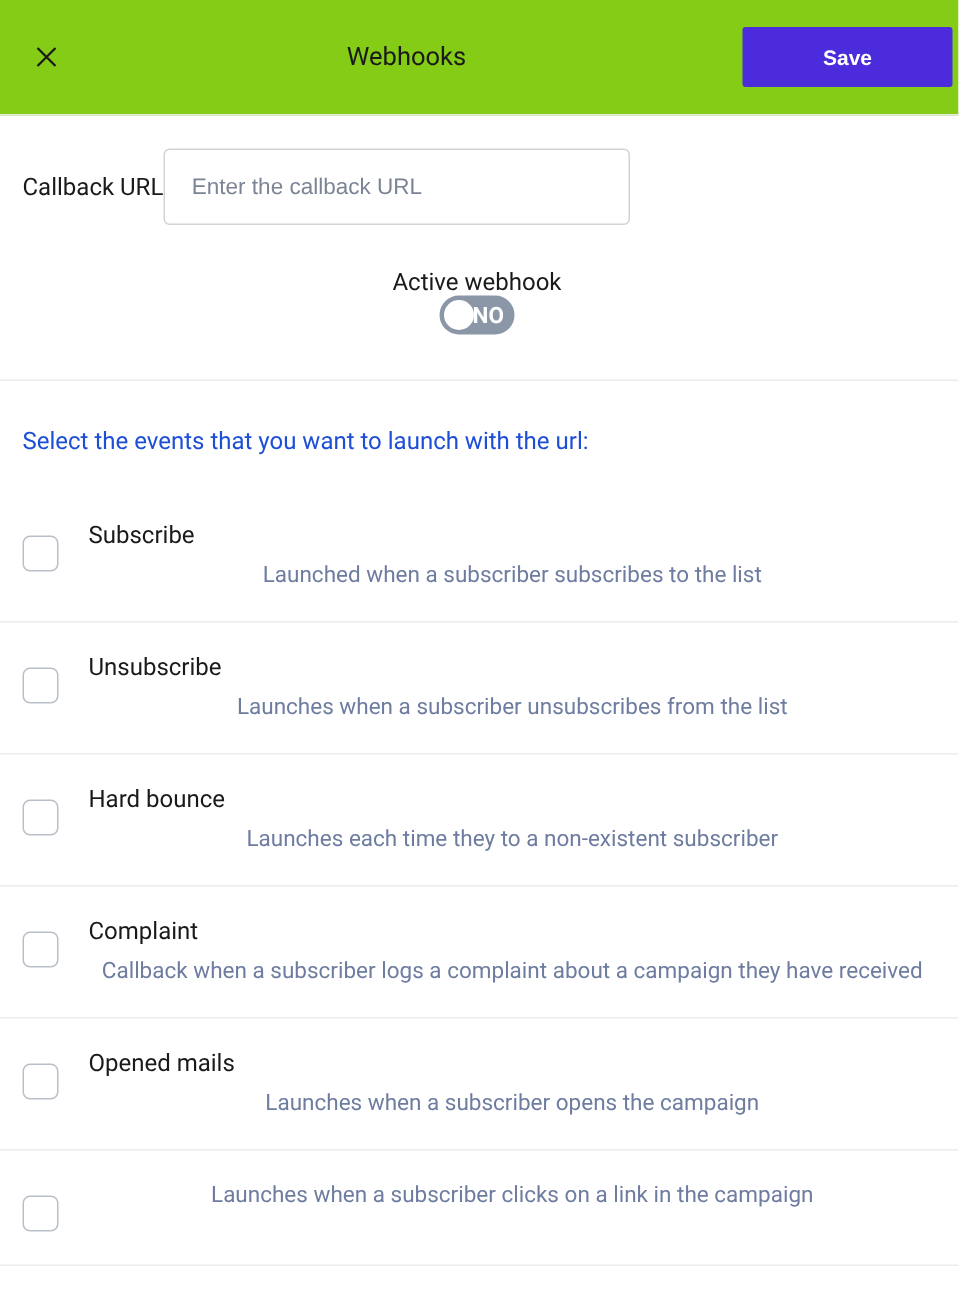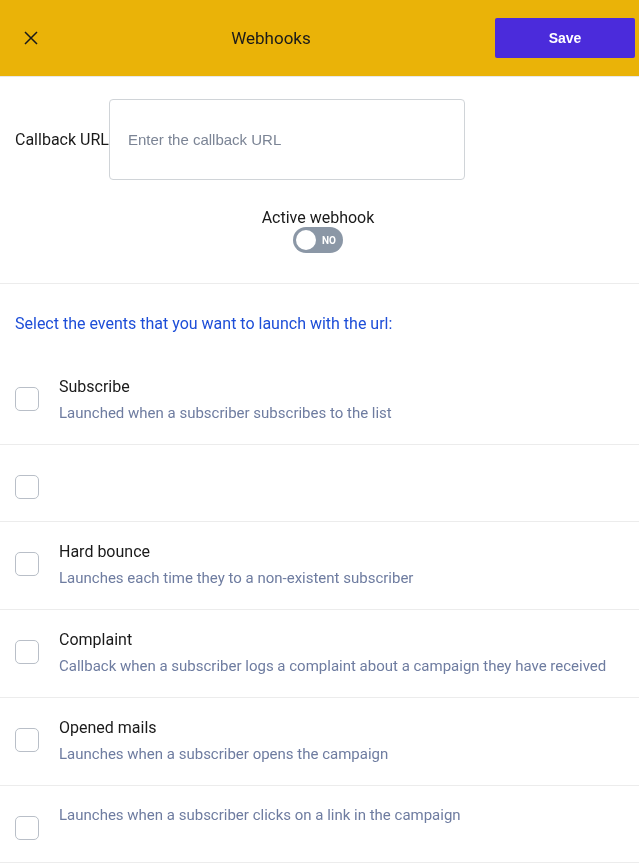--- a/index.html
+++ b/index.html
@@ -7,21 +7,21 @@
       margin: 0;
       padding: 0;
     }
     body {
       font-family: -apple-system, BlinkMacSystemFont, "Segoe UI", Roboto, Helvetica, Arial, sans-serif;
       background: #ffffff;
       width: 639px;
       color: #1a1a1a;
     }
     .header {
-      background: #eab308;
+      background: #84cc16;
       display: flex;
       align-items: center;
       justify-content: space-between;
       padding: 18px 0 18px 15px;
       border-bottom: 1px solid #e8e8e8;
     }
     .close-btn {
       width: 32px;
       height: 32px;
       display: flex;
@@ -59,23 +59,23 @@
       align-items: center;
       justify-content: flex-start;
     }
     .label {
       font-size: 16px;
       color: #1a1a1a;
     }
     .text-input {
       border: 1px solid #d0d4d8;
       border-radius: 4px;
-      padding: 31px 18px;
+      padding: 16px 18px;
       font-size: 15px;
-      width: 356px;
+      width: 311px;
       color: #1a1a1a;
     }
     .text-input::placeholder {
       color: #7b8495;
     }
     .toggle-section {
       padding: 10px 18px 30px 15px;
       display: flex;
       align-items: center;
       justify-content: space-between;
@@ -95,21 +95,21 @@
     .toggle-knob {
       width: 20px;
       height: 20px;
       background: #ffffff;
       border-radius: 50%;
       position: absolute;
       left: 3px;
     }
     .toggle-text {
       color: #ffffff;
-      font-size: 10px;
+      font-size: 15px;
       font-weight: 700;
       position: absolute;
       right: 7px;
     }
     .events-heading {
       padding: 30px 15px 24px 15px;
       font-size: 16px;
       color: #1d4ed8;
     }
     .event-row {
@@ -132,20 +132,21 @@
       flex: 1;
     }
     .event-title {
       font-size: 16px;
       color: #1a1a1a;
       margin-bottom: 8px;
     }
     .event-desc {
       font-size: 15px;
       color: #6e7ca0;
+      text-align: center;
     }
   </style>
 </head>
 <body>
 
 <div class="header">
   <div class="close-btn">
     <svg viewBox="0 0 24 24" fill="none">
       <path d="M4 4 L20 20 M20 4 L4 20"></path>
     </svg>
@@ -172,20 +173,24 @@
 <div class="event-row">
   <div class="event-check"></div>
   <div class="event-content">
     <div class="event-title">Subscribe</div>
     <div class="event-desc">Launched when a subscriber subscribes to the list</div>
   </div>
 </div>
 
 <div class="event-row">
   <div class="event-check"></div>
+  <div class="event-content">
+    <div class="event-title">Unsubscribe</div>
+    <div class="event-desc">Launches when a subscriber unsubscribes from the list</div>
+  </div>
 </div>
 
 <div class="event-row">
   <div class="event-check"></div>
   <div class="event-content">
     <div class="event-title">Hard bounce</div>
     <div class="event-desc">Launches each time they to a non-existent subscriber</div>
   </div>
 </div>
 

